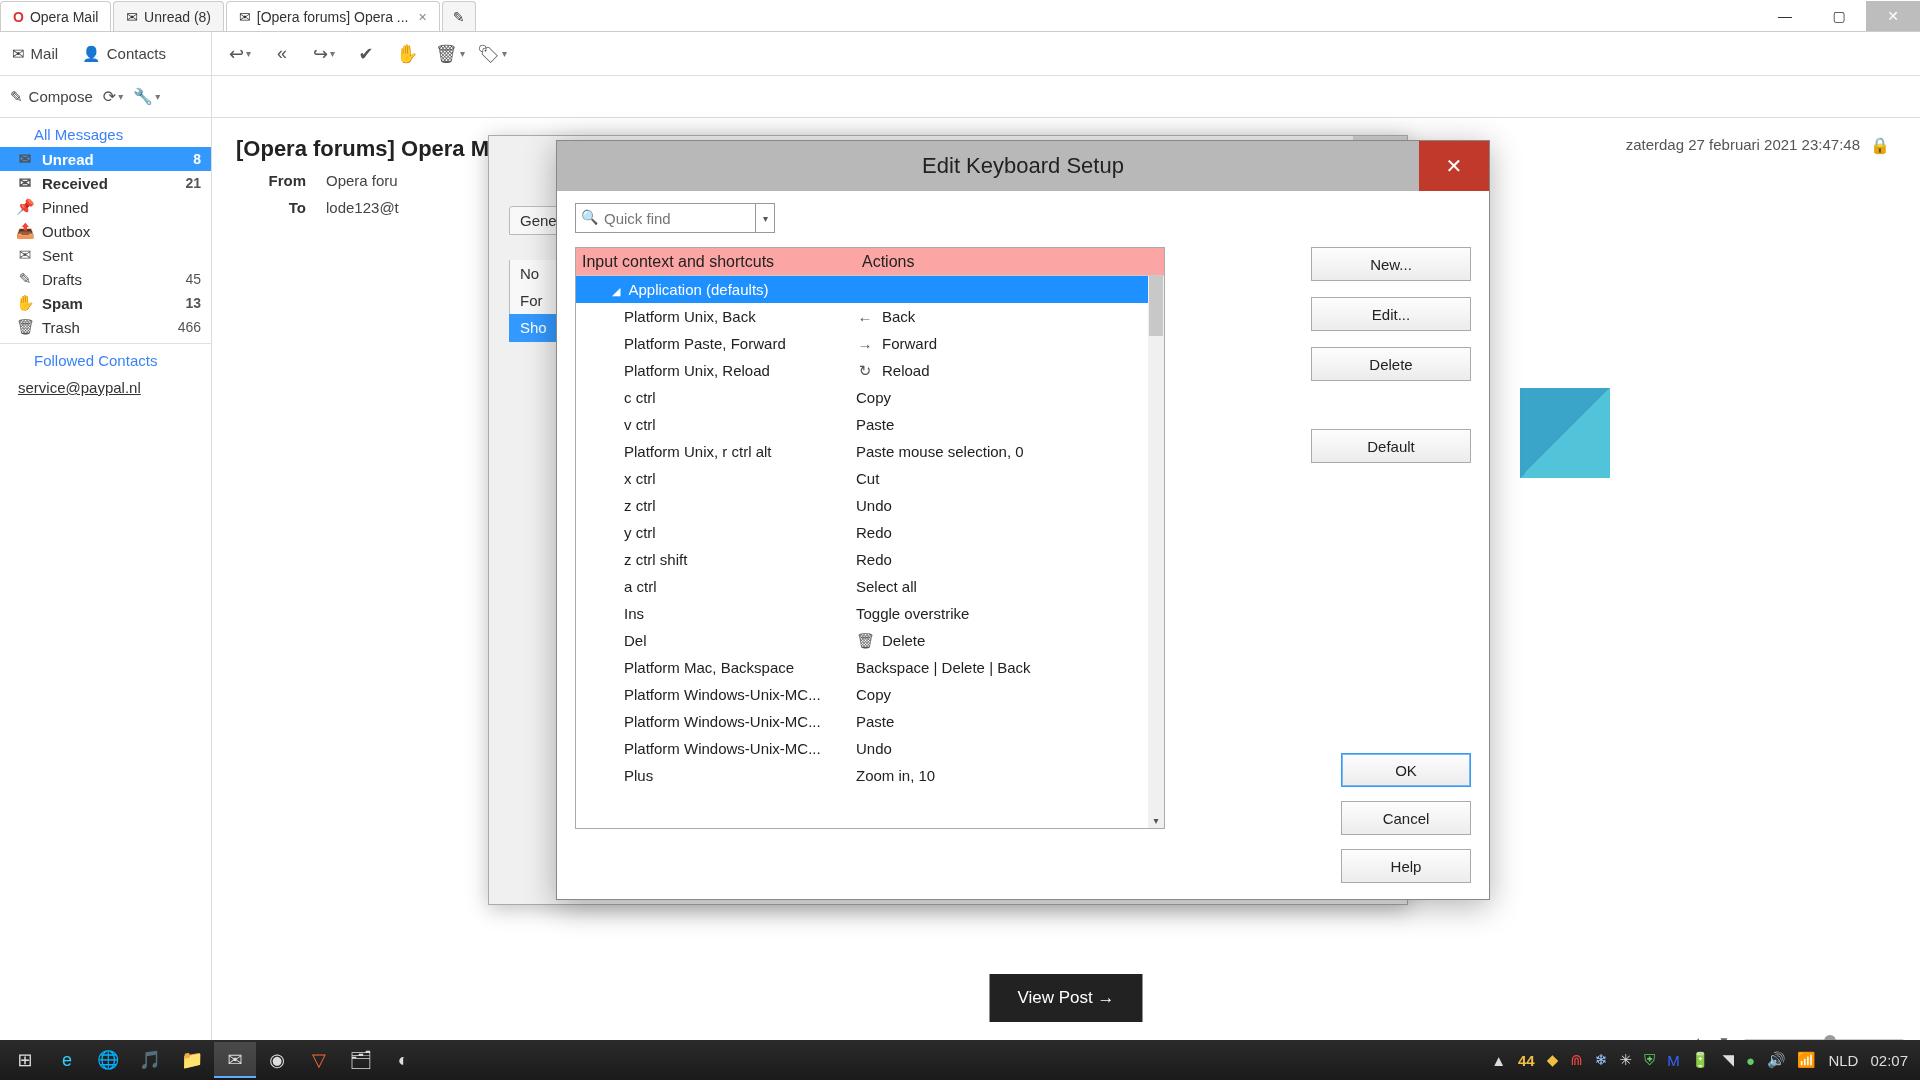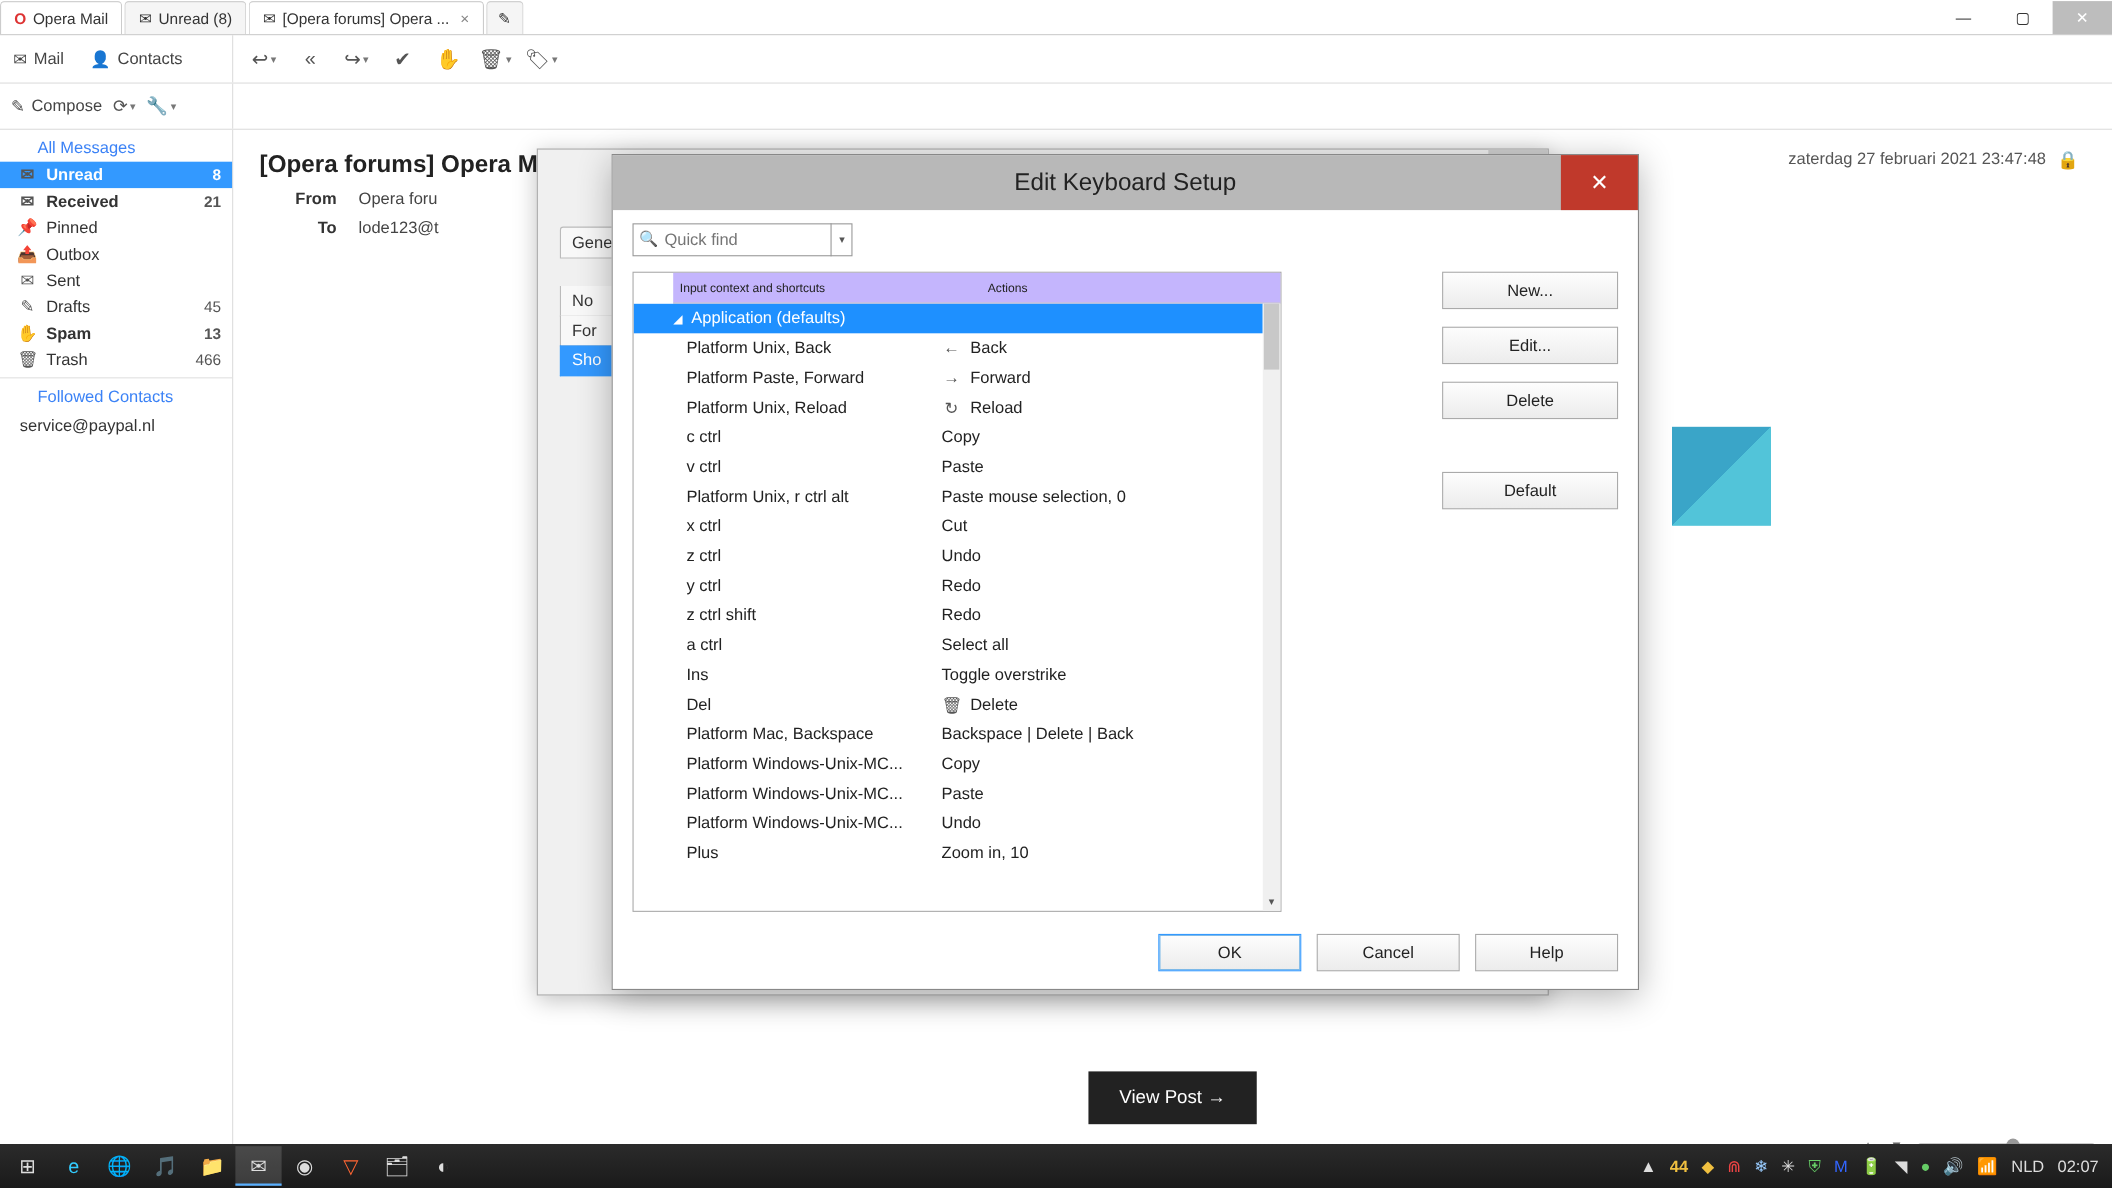--- a/index.html
+++ b/index.html
@@ -33,21 +33,21 @@
 
 
 .main { display:flex; height: calc(100% - 32px - 44px - 42px - 28px); }
 .sidebar { width:212px; border-right:1px solid #ddd; padding:4px 0; font-size:15px; color:#333; }
 .sec-head { padding:4px 10px; color:#3b82f6;margin-left:24px; }
 .side-item { display:flex; align-items:center; padding:3px 10px 3px 16px; gap:8px; }
 .side-item .cnt { margin-left:auto; color:#555; font-size:14px; }
 .side-item.sel { background:#3399ff; color:#fff; }
 .side-item.sel .cnt { color:#fff; }
 .side-item.bold { font-weight:600; }
-.side-sub { padding:6px 10px 6px 18px; color:#333; }
+.side-sub { padding:6px 10px 6px 18px; color:#333;text-decoration:underline; }
 .sec-div { border-top:1px solid #e0e0e0; margin:4px 0; }
 
 
 .content { flex:1; position:relative; padding:18px 24px; overflow:hidden; }
 .subject { font-size:22px; font-weight:600; color:#222; }
 .date { position:absolute; top:18px; right:60px; color:#555; font-size:15px; }
 .secure-icon { position:absolute; top:18px; right:30px; color:#aaa; font-size:16px;}
 .hdr-row { display:flex; font-size:15px; color:#444; margin-top:10px;}
 .hdr-row .lbl { width:70px; text-align:right; margin-right:20px; font-weight:600; color:#333;}
 .viewpost { position:absolute; left:50%; transform:translateX(-50%); bottom:30px; background:#222; color:#fff; padding:14px 28px; font-size:17px;}
@@ -74,37 +74,37 @@
 
 .dialog { position:absolute; left:556px; top:140px; width:934px; height:760px; background:#fff; border:1px solid #888; box-shadow:0 6px 30px rgba(0,0,0,.3); }
 .dialog .dtitle { height:50px; background:#b8b8b8; display:flex; align-items:center; justify-content:center; font-size:22px; color:#222; position:relative;}
 .dialog .dclose { position:absolute; right:0; top:0; width:70px; height:50px; background:#c0392b; color:#fff; display:flex; align-items:center; justify-content:center; font-size:20px;}
 .dialog .body { position:absolute; left:18px; right:18px; top:62px; bottom:70px; }
 .dialog .search { position:relative; width:200px; }
 .dialog .search input { width:100%; height:30px; border:1px solid #999; padding:0 24px 0 28px; font-size:15px; color:#666; }
 .dialog .search .mag { position:absolute; left:6px; top:6px; color:#888; font-size:14px;}
 .dialog .search .dd { position:absolute; right:0; top:0; width:20px; height:30px; border-left:1px solid #999; display:flex;align-items:center;justify-content:center; font-size:10px; color:#555;}
 .dialog .list-wrap { position:absolute; top:44px; left:0; width:590px; bottom:0; border:1px solid #aaa; background:#fff; }
-.dialog .list-head { display:flex; height:28px; border-bottom:1px solid #ccc; font-size:11px; color:#222; align-items:center; background:#c4b5fd;margin-left:36px;}
+.dialog .list-head { display:flex; height:28px; border-bottom:1px solid #ccc; font-size:16px; color:#222; align-items:center; background:#fca5a5;}
 .dialog .list-head .c1 { width:280px; padding-left:6px;}
 .dialog .list-head .c2 { flex:1; padding-left:6px;}
 .dialog .list-body { position:absolute; top:28px; left:0; right:16px; bottom:0; overflow:hidden;}
 .dialog .row { display:flex; height:27px; align-items:center; font-size:15px; color:#222; }
 .dialog .row .c1 { width:280px; padding-left:48px; white-space:nowrap; overflow:hidden; text-overflow:ellipsis;}
 .dialog .row .c2 { flex:1; display:flex; align-items:center; gap:8px;}
 .dialog .row.group { background:#1e90ff; color:#fff; }
 .dialog .row.group .c1 { padding-left:36px; width:100%;}
 .dialog .row.group .tri { display:inline-block; margin-right:8px; font-size:11px;}
 .dialog .sbar { position:absolute; right:0; top:28px; bottom:0; width:16px; background:#f0f0f0;}
 .dialog .sbar .thumb { position:absolute; top:0; left:1px; right:1px; height:60px; background:#c8c8c8;}
 .dialog .sbar .darr { position:absolute; bottom:0; left:0; right:0; height:16px; display:flex;align-items:center;justify-content:center; font-size:10px; color:#555;}
 .dialog .sidebtns { position:absolute; right:0; top:44px; width:160px; }
 .dialog .dbtn { width:100%; height:34px; border:1px solid #aaa; background:linear-gradient(#fdfdfd,#ececec); font-size:15px; color:#222; margin-bottom:16px;}
 .dialog .dbtn.gap { margin-top:32px;}
-.dialog .footer { position:absolute; bottom:16px; right:18px; display:flex; gap:14px;}
+.dialog .footer { position:absolute; bottom:16px; right:18px; display:flex; gap:14px;flex-direction:column;}
 .dialog .fbtn { width:130px; height:34px; border:1px solid #aaa; background:linear-gradient(#fdfdfd,#ececec); font-size:15px; color:#222;}
 .dialog .fbtn.primary { border:1px solid #3399ff; box-shadow:inset 0 0 0 1px #7db9e8;}
 
 .aicon { width:18px; display:inline-block; text-align:center; color:#555;}
 
 
 .taskbar { position:fixed; left:0; right:0; bottom:0; height:40px; background:linear-gradient(#2b2b2b,#1a1a1a); display:flex; align-items:center; padding:0 4px; color:#ddd; font-size:13px;}
 .taskbar .titem { width:42px; height:36px; display:flex; align-items:center; justify-content:center; font-size:18px;}
 .taskbar .titem.active { background:rgba(255,255,255,.15); box-shadow:inset 0 -2px #5ab0ff;}
 .taskbar .spacer { flex:1;}

